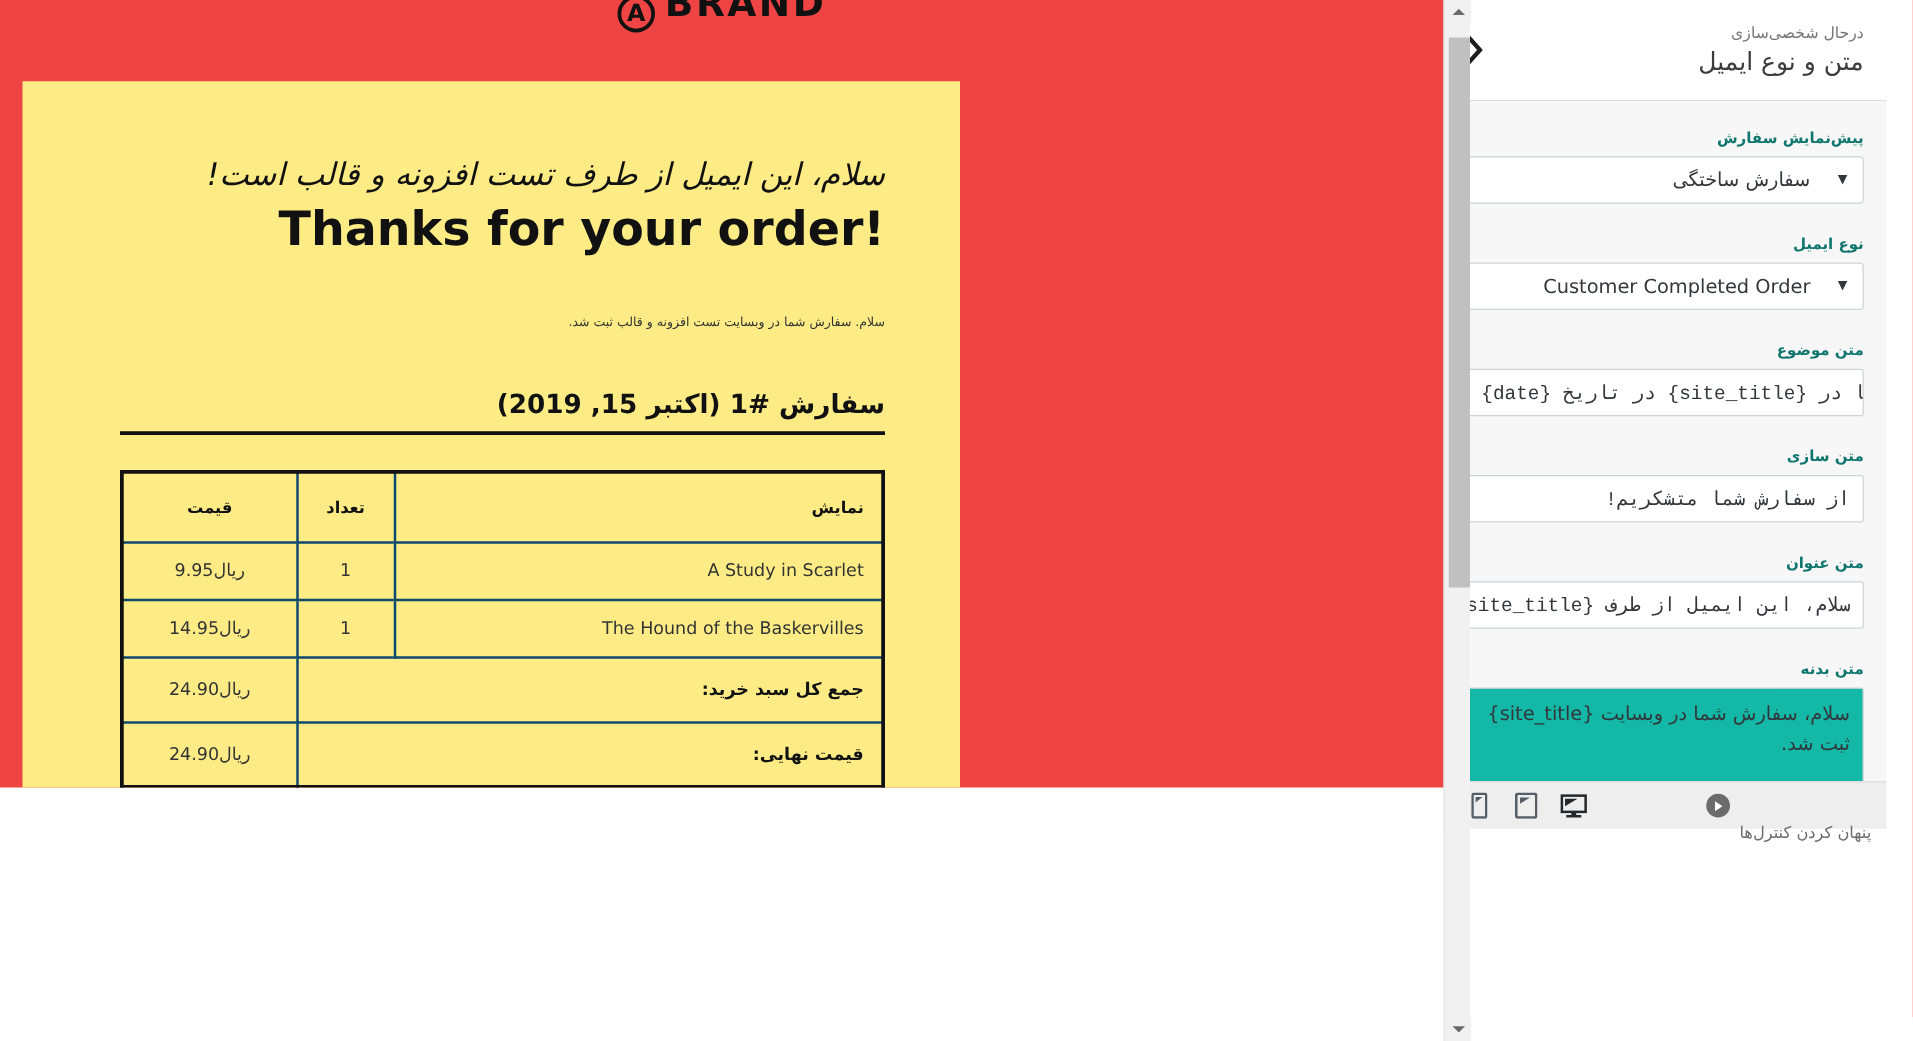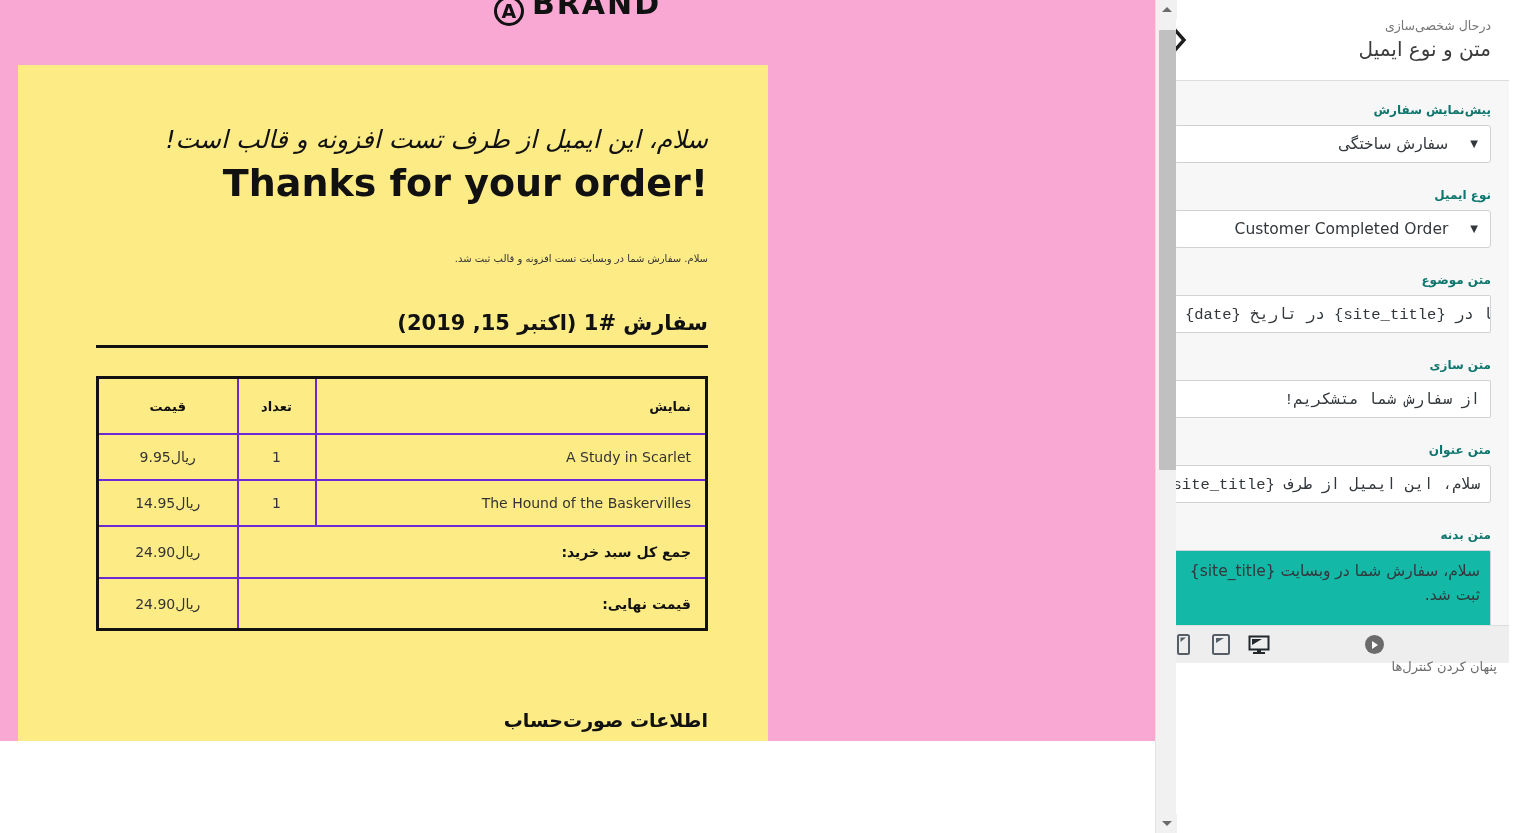--- a/index.html
+++ b/index.html
@@ -17,22 +17,22 @@
     width: 1530px;
     height: 833px;
     display: flex;
     flex-direction: row;
   }
 
   
   .preview-pane {
     position: relative;
     width: 1155px;
-    height: 741px;
-    background: #f9a8d4;
+    height: 630px;
+    background: #ef4444;
     overflow: hidden;
   }
   .brand-logo {
     position: absolute;
     top: -14px;
     left: 0; right: 0;
     text-align: center;
     font-family: "DejaVu Sans", "Liberation Sans", sans-serif;
     font-weight: bold;
     font-size: 30px;
@@ -103,21 +103,21 @@
   }
   .order-table {
     width: 100%;
     border-collapse: collapse;
     border: 3px solid #111;
     direction: rtl;
     margin-bottom: 78px;
   }
   .order-table th,
   .order-table td {
-    border: 2px solid #6d28d9;
+    border: 2px solid #0c4a6e;
     padding: 14px 14px;
     font-size: 14px;
     color: #333;
     vertical-align: middle;
   }
   .order-table th {
     font-weight: bold;
     font-size: 13px;
     color: #111;
     height: 56px;

